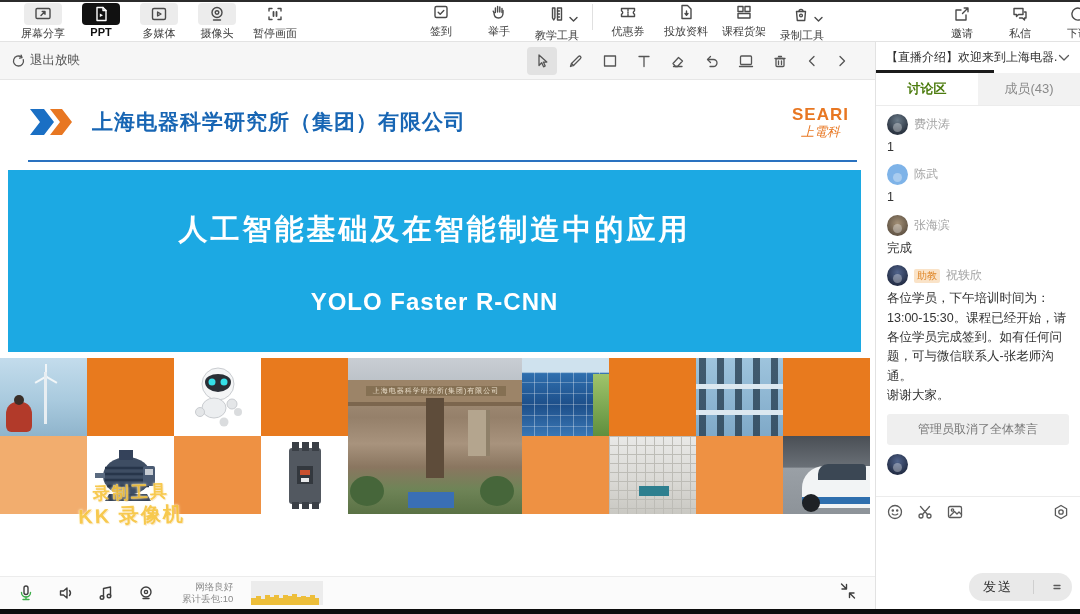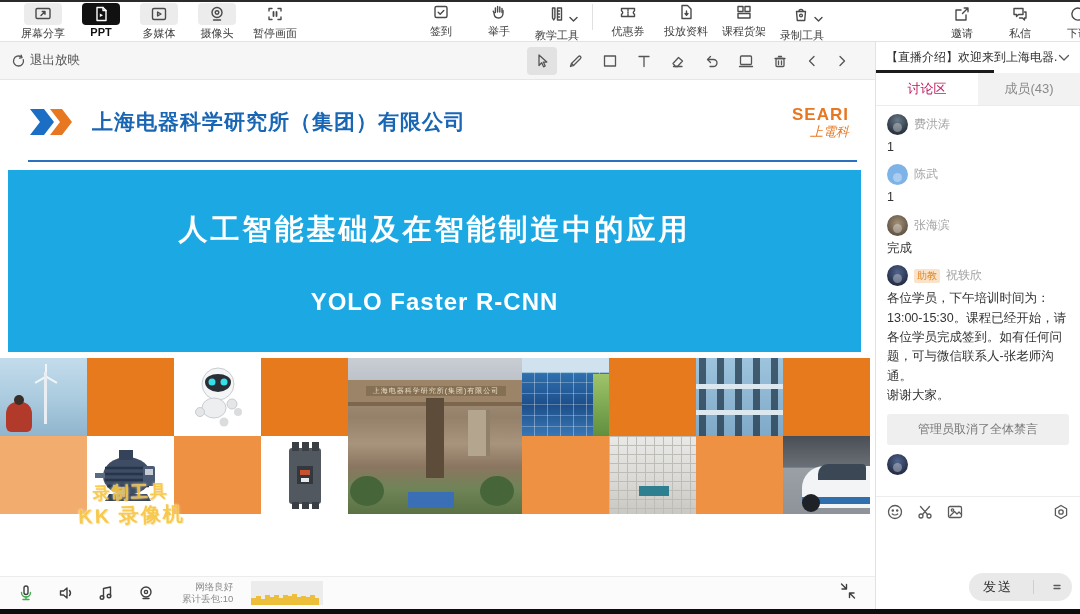--- a/index.html
+++ b/index.html
@@ -34,21 +34,21 @@
   .wb-tool.sel { background:#e2e2e2; }
   .wb-nav { width:26px; height:28px; display:flex; align-items:center; justify-content:center; color:#666; cursor:pointer; }
   svg.wbic { stroke:#555; fill:none; stroke-width:1.3; stroke-linecap:round; stroke-linejoin:round; }
 
   
   .canvas { flex:1; position:relative; background:#fff; overflow:hidden; }
   .slide-header { position:absolute; top:26px; left:28px; right:18px; display:flex; align-items:center;
     border-bottom:2px solid #2a72c0; padding-bottom:22px; }
   .chevrons { display:flex; margin-right:12px; }
   .company { font-size:21px; font-weight:bold; color:#1866b4; letter-spacing:1px; }
-  .seari { margin-left:auto; text-align:right; line-height:1; padding-right:8px; }
+  .seari { margin-left:auto; text-align:center; line-height:1; padding-right:8px; }
   .seari-top { font-size:17px; font-weight:bold; color:#e87722; letter-spacing:1px; }
   .seari-bottom { font-size:13px; color:#e87722; font-style:italic; margin-top:2px; }
 
   .blue-box { position:absolute; top:90px; left:8px; width:853px; height:182px; background:#1ca9e3;
     display:flex; flex-direction:column; align-items:center; }
   .slide-title { margin-top:40px; font-size:29px; font-weight:bold; color:#fff; letter-spacing:3px; }
   .slide-subtitle { margin-top:38px; font-size:24px; font-weight:bold; color:#fff; letter-spacing:1px; }
 
   .collage { position:absolute; top:278px; left:0; display:grid;
     grid-template-columns:repeat(10,87px); grid-auto-rows:78px; }
@@ -103,21 +103,21 @@
   .spark { margin-left:6px; background:#ececec; width:72px; height:24px; display:flex; align-items:flex-end; overflow:hidden; }
   .collapse { margin-left:auto; margin-right:6px; cursor:pointer; }
 
   
   .panel { width:205px; border-left:1px solid #e2e2e2; display:flex; flex-direction:column; background:#fff; min-height:0; }
   .pn-titlerow { display:flex; align-items:center; padding:7px 10px 4px; }
   .pn-title { font-size:12px; color:#2f2f2f; white-space:nowrap; overflow:hidden; flex:1; }
   .pn-indicator { height:3px; background:#1b1b1b; width:118px; margin-left:0; }
   .pn-tabs { display:flex; border-bottom:1px solid #ececec; }
   .pn-tab { flex:1; text-align:center; font-size:13px; padding:7px 0; cursor:pointer; }
-  .pn-tab.on { background:#fff; color:#be185d; font-weight:normal; }
+  .pn-tab.on { background:#fff; color:#4d7c0f; font-weight:bold; }
   .pn-tab.off { background:#f2f2f2; color:#8a8a8a; }
   .pn-msgs { flex:1; padding:8px 11px 4px; overflow:hidden; }
   .msg { margin-bottom:7px; }
   .msg-head { display:flex; align-items:center; gap:6px; margin-bottom:3px; }
   .avatar { width:21px; height:21px; border-radius:50%; flex:none; position:relative; overflow:hidden; }
   .avatar:after { content:""; position:absolute; left:6px; top:9px; width:9px; height:9px; border-radius:50%; background:#ffffff55; }
   .av-1 { background:radial-gradient(circle at 50% 30%,#6a7a88,#2c3542 70%); }
   .av-2 { background:#7eb3e8; }
   .av-3 { background:radial-gradient(circle at 50% 40%,#a39077,#5f5243 75%); }
   .av-4 { background:radial-gradient(circle at 50% 35%,#51648c,#222c44 75%); }

